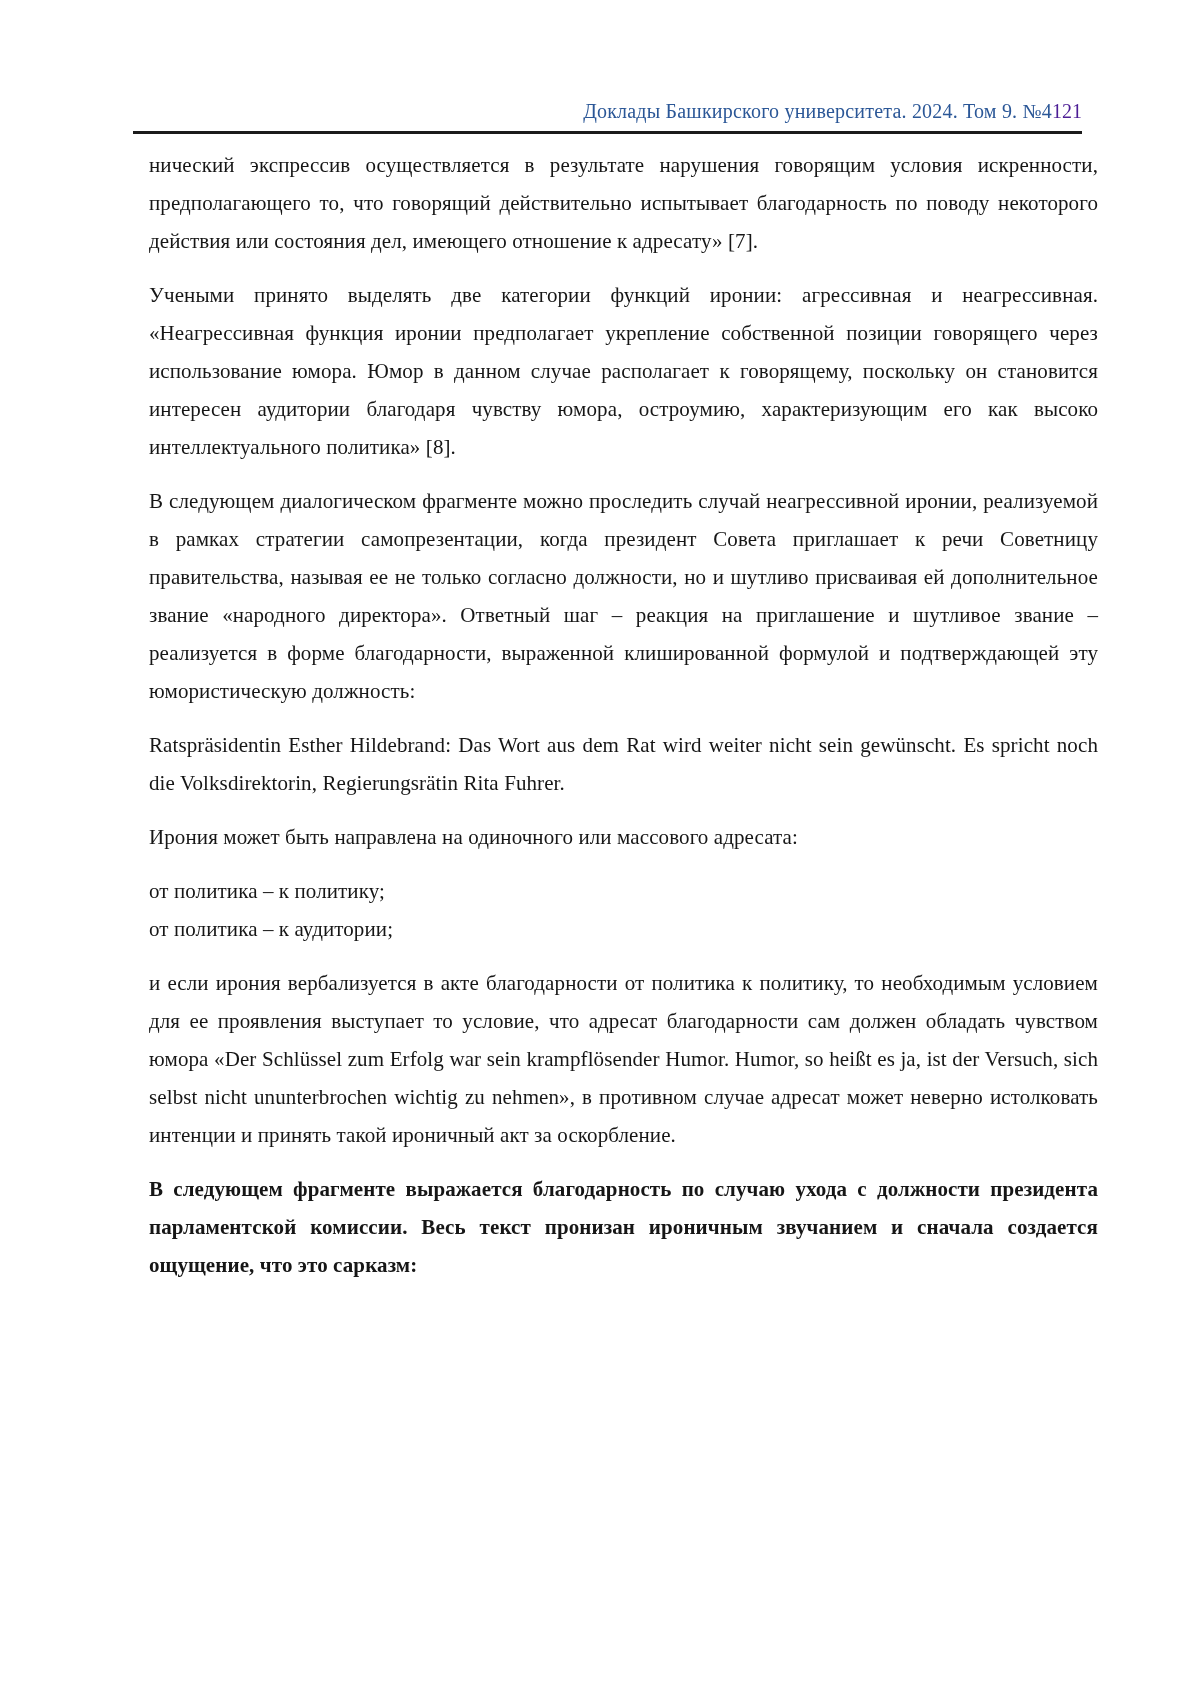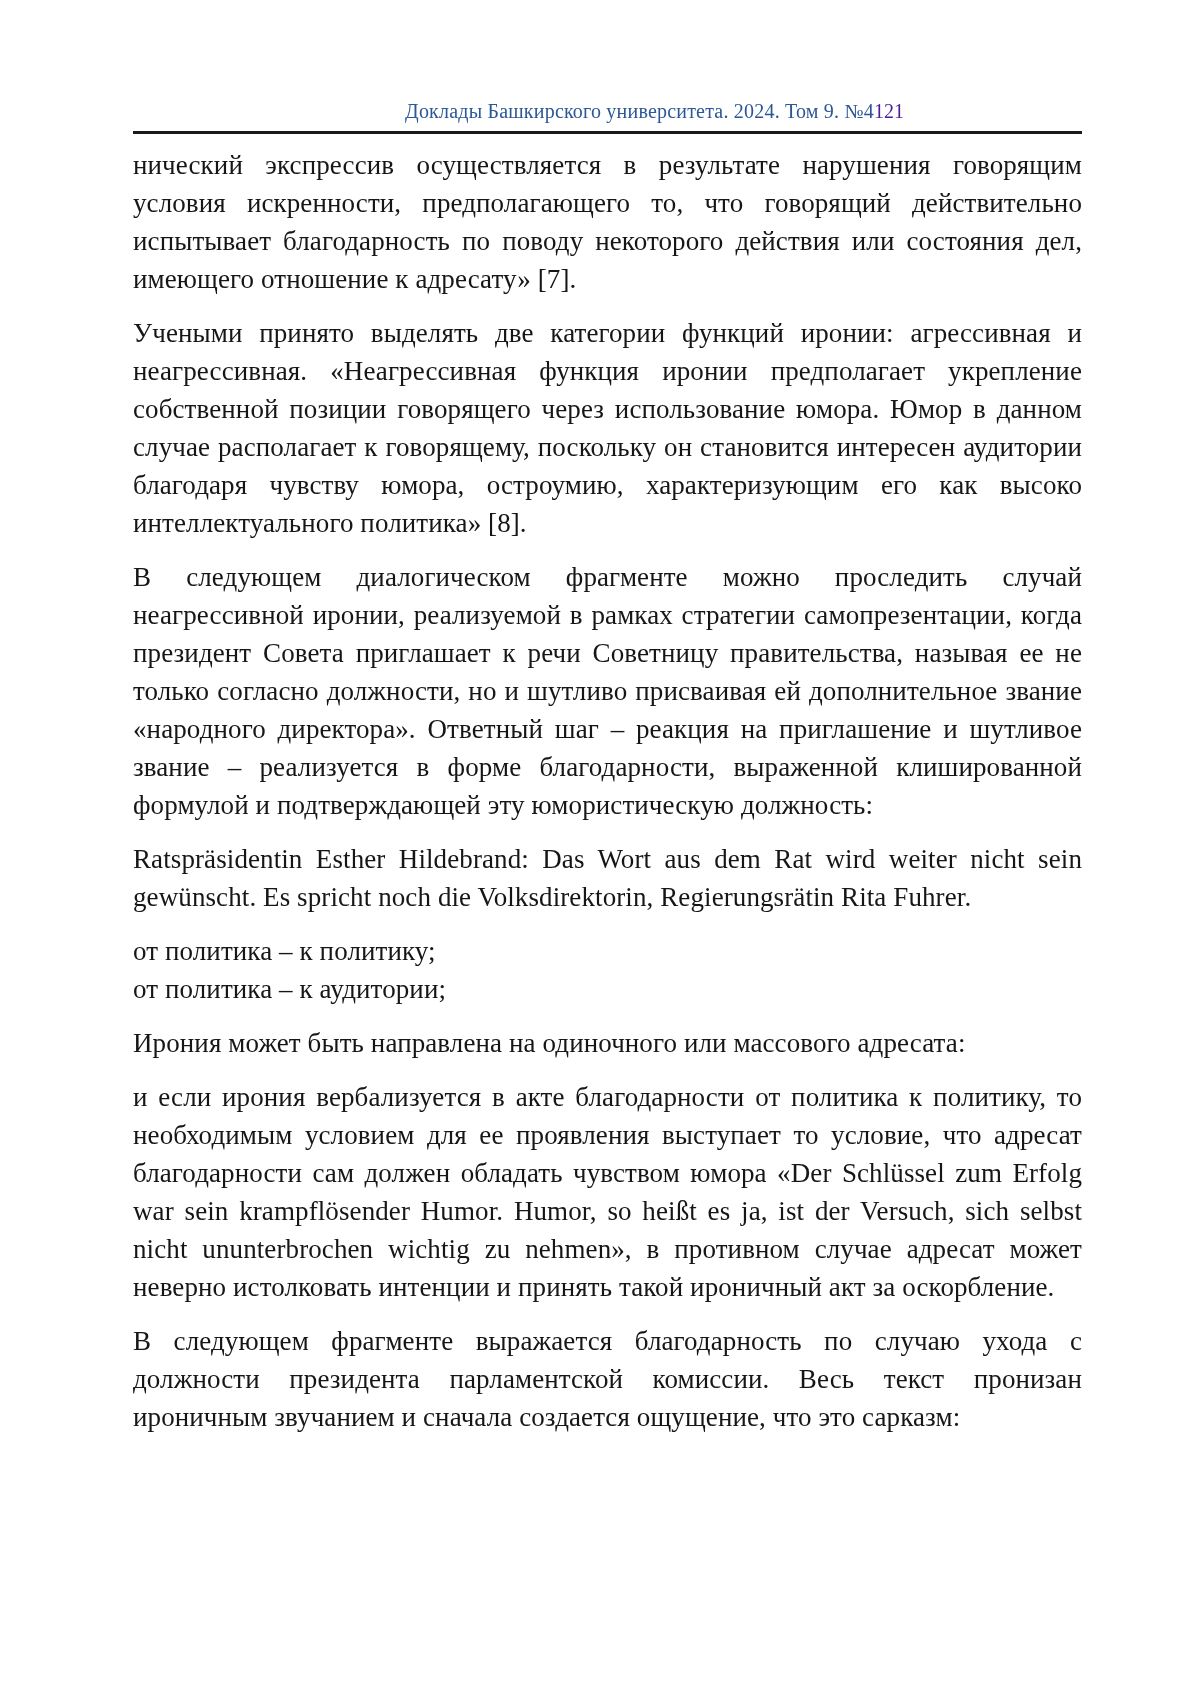--- a/index.html
+++ b/index.html
@@ -11,39 +11,39 @@
   .sheet {
     position: relative;
     width: 1200px; height: 1697px;
     background: #ffffff;
     color: #161616;
     overflow: hidden;
   }
   .header-row {
     position: absolute;
     left: 133px; width: 949px; top: 98px;
-    display: flex; justify-content: center; align-items: baseline;
-    font-size: 20px; line-height: 26px; margin-left: 47px;
+    display: flex; justify-content: flex-end; align-items: baseline;
+    font-size: 20px; line-height: 26px;
   }
   .journal-title { letter-spacing: 0.2px; }
   .header-rule {
     position: absolute;
     left: 133px; width: 949px; top: 131px; height: 3px;
     background: #1b1b1b;
     border: none; margin: 0;
   }
   .body-text {
     position: absolute;
-    left: 133px; width: 949px; top: 146px;
-    font-size: 27px; line-height: 38px;
+    left: 149px; width: 949px; top: 146px;
+    font-size: 21px; line-height: 38px;
     letter-spacing: 0.1px;
     text-align: justify;
   }
   .para { margin: 0 0 16px 0; }
-  .para:last-child { margin-bottom: 0; }
+  .para:last-child { margin-bottom: 0; font-weight: bold; }
   .run-n { font-style: normal; }
   .run-i { }
   .run-bi { font-style: italic; font-weight: 700; }
   .run-biu {
     font-style: italic; font-weight: 700;
     text-decoration: underline;
     text-decoration-thickness: 2px;
     text-underline-offset: 4px;
   }
 </style>
@@ -57,19 +57,19 @@
     <span class="page-number" style="color: #4c1d95;">121</span>
   </div>
 
   <hr class="header-rule" style="background: rgb(27, 27, 27);">
 
   <main class="body-text" id="document-body">
       <p class="para"><span class="run-n">нический экспрессив осуществляется в результате нарушения говорящим условия искренности, предполагающего то, что говорящий действительно испытывает благодарность по поводу некоторого действия или состояния дел, имеющего отношение к адресату» [7].</span></p>
       <p class="para"><span class="run-n">Учеными принято выделять две категории функций иронии: </span><span class="run-i">агрессивная и неагрессивная.</span><span class="run-n"> «Неагрессивная функция иронии предполагает </span><span class="run-i">укрепление собственной позиции говорящего через использование юмора.</span><span class="run-n"> Юмор в данном случае располагает к говорящему, поскольку он становится интересен аудитории благодаря чувству юмора, остроумию, характеризующим его как высоко интеллектуального политика» [8].</span></p>
       <p class="para"><span class="run-n">В следующем диалогическом фрагменте можно проследить случай </span><span class="run-i">неагрессивной иронии</span><span class="run-n">, реализуемой в рамках стратегии самопрезентации, когда президент Совета приглашает к речи Советницу правительства, называя ее не только согласно должности, но и шутливо присваивая ей дополнительное звание «народного директора». Ответный шаг – реакция на приглашение и шутливое звание – реализуется в форме благодарности, выраженной клишированной формулой и подтверждающей эту юмористическую должность:</span></p>
       <p class="para" lang="de"><span class="run-i">Ratspräsidentin Esther Hildebrand: Das Wort aus dem Rat wird weiter nicht sein gewünscht. Es spricht noch die Volksdirektorin, Regierungsrätin Rita Fuhrer.</span></p>
+      <p class="para"><span class="run-n">Ирония может быть направлена на одиночного или массового адресата:</span></p>
       <p class="para"><span class="run-i">от политика – к политику;</span><br><span class="run-i">от политика – к аудитории;</span></p>
-      <p class="para"><span class="run-n">Ирония может быть направлена на одиночного или массового адресата:</span></p>
       <p class="para"><span class="run-n">и если ирония вербализуется в акте благодарности от политика к политику, то </span><span class="run-i">необходимым условием</span><span class="run-n"> для ее проявления выступает то условие, что адресат благодарности сам должен обладать чувством юмора «Der Schlüssel zum Erfolg war sein krampflösender Humor. Humor, so heißt es ja, ist der Versuch, sich selbst nicht ununterbrochen wichtig zu nehmen», в противном случае адресат может неверно истолковать интенции и принять такой ироничный акт за оскорбление.</span></p>
       <p class="para"><span class="run-n">В следующем фрагменте выражается благодарность по случаю ухода с должности президента парламентской комиссии. Весь текст пронизан ироничным звучанием и сначала создается ощущение, что это сарказм:</span></p>
     </main>
 
 </div>
 
 </body></html>

